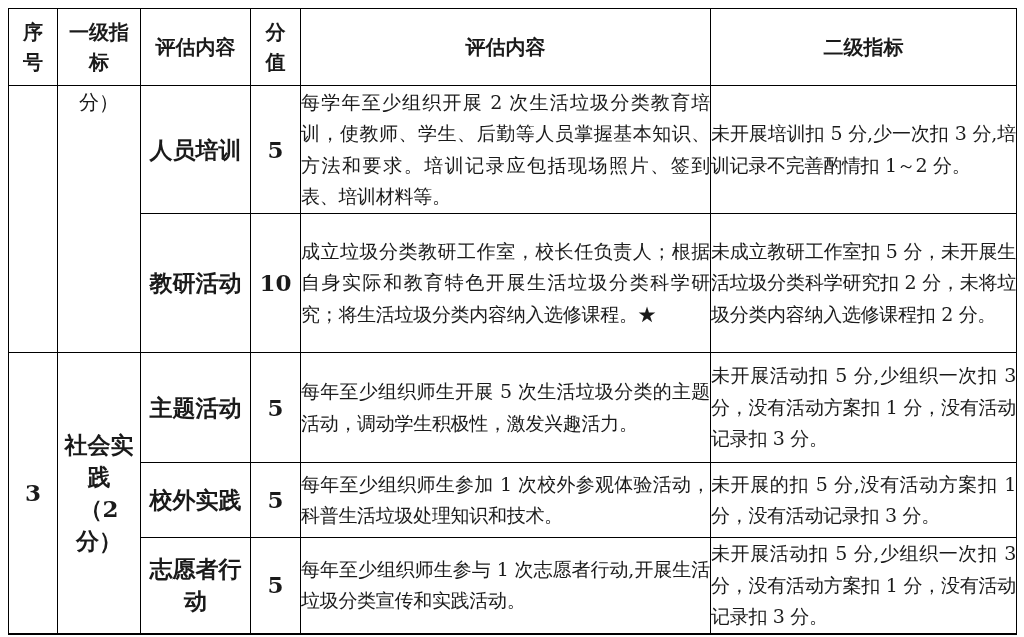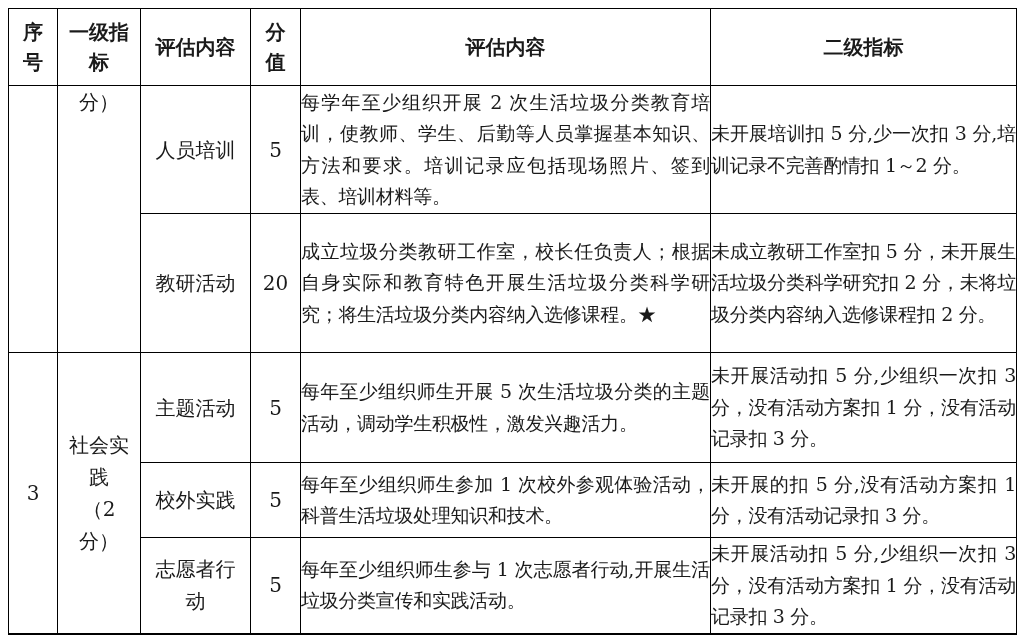--- a/index.html
+++ b/index.html
@@ -35,25 +35,26 @@
     vertical-align: middle;
     white-space: pre-line;
   }
   .r-head  { height: 77px;  }
   .r-body1 { height: 128px; }
   .r-body2 { height: 139px; }
   .r-body3 { height: 110px; }
   .r-body4 { height: 75px;  }
   .r-body5 { height: 93px;  }
   td.c-center {
-    font-size: 20px;
+    font-size: 23px;
     line-height: 32px;
     text-align: center;
     vertical-align: middle;
     white-space: pre-line;
+    font-weight: bold;
   }
   td.c-top {
     font-size: 20px;
     line-height: 32px;
     text-align: center;
     vertical-align: top;
     padding-top: 4px;
     white-space: pre-line;
   }
   td.c-text {
@@ -96,21 +97,21 @@
       <td rowspan="2" class="c-center"></td>
       <td rowspan="2" class="c-top">分）</td>
       <td class="c-center">人员培训</td>
       <td class="c-center">5</td>
       <td class="c-text">每学年至少组织开展 2 次生活垃圾分类教育培训，使教师、学生、后勤等人员掌握基本知识、方法和要求。培训记录应包括现场照片、签到表、培训材料等。</td>
       <td class="c-text">未开展培训扣 5 分,少一次扣 3 分,培训记录不完善酌情扣 1～2 分。</td>
     </tr>
 
     <tr class="r-body2">
       <td class="c-center">教研活动</td>
-      <td class="c-center">20</td>
+      <td class="c-center">10</td>
       <td class="c-text">成立垃圾分类教研工作室，校长任负责人；根据自身实际和教育特色开展生活垃圾分类科学研究；将生活垃圾分类内容纳入选修课程。★</td>
       <td class="c-text">未成立教研工作室扣 5 分，未开展生活垃圾分类科学研究扣 2 分，未将垃圾分类内容纳入选修课程扣 2 分。</td>
     </tr>
 
     <tr class="r-body3">
       <td rowspan="3" class="c-center">3</td>
       <td rowspan="3" class="c-center">社会实
 践
 （2
 分）</td>

